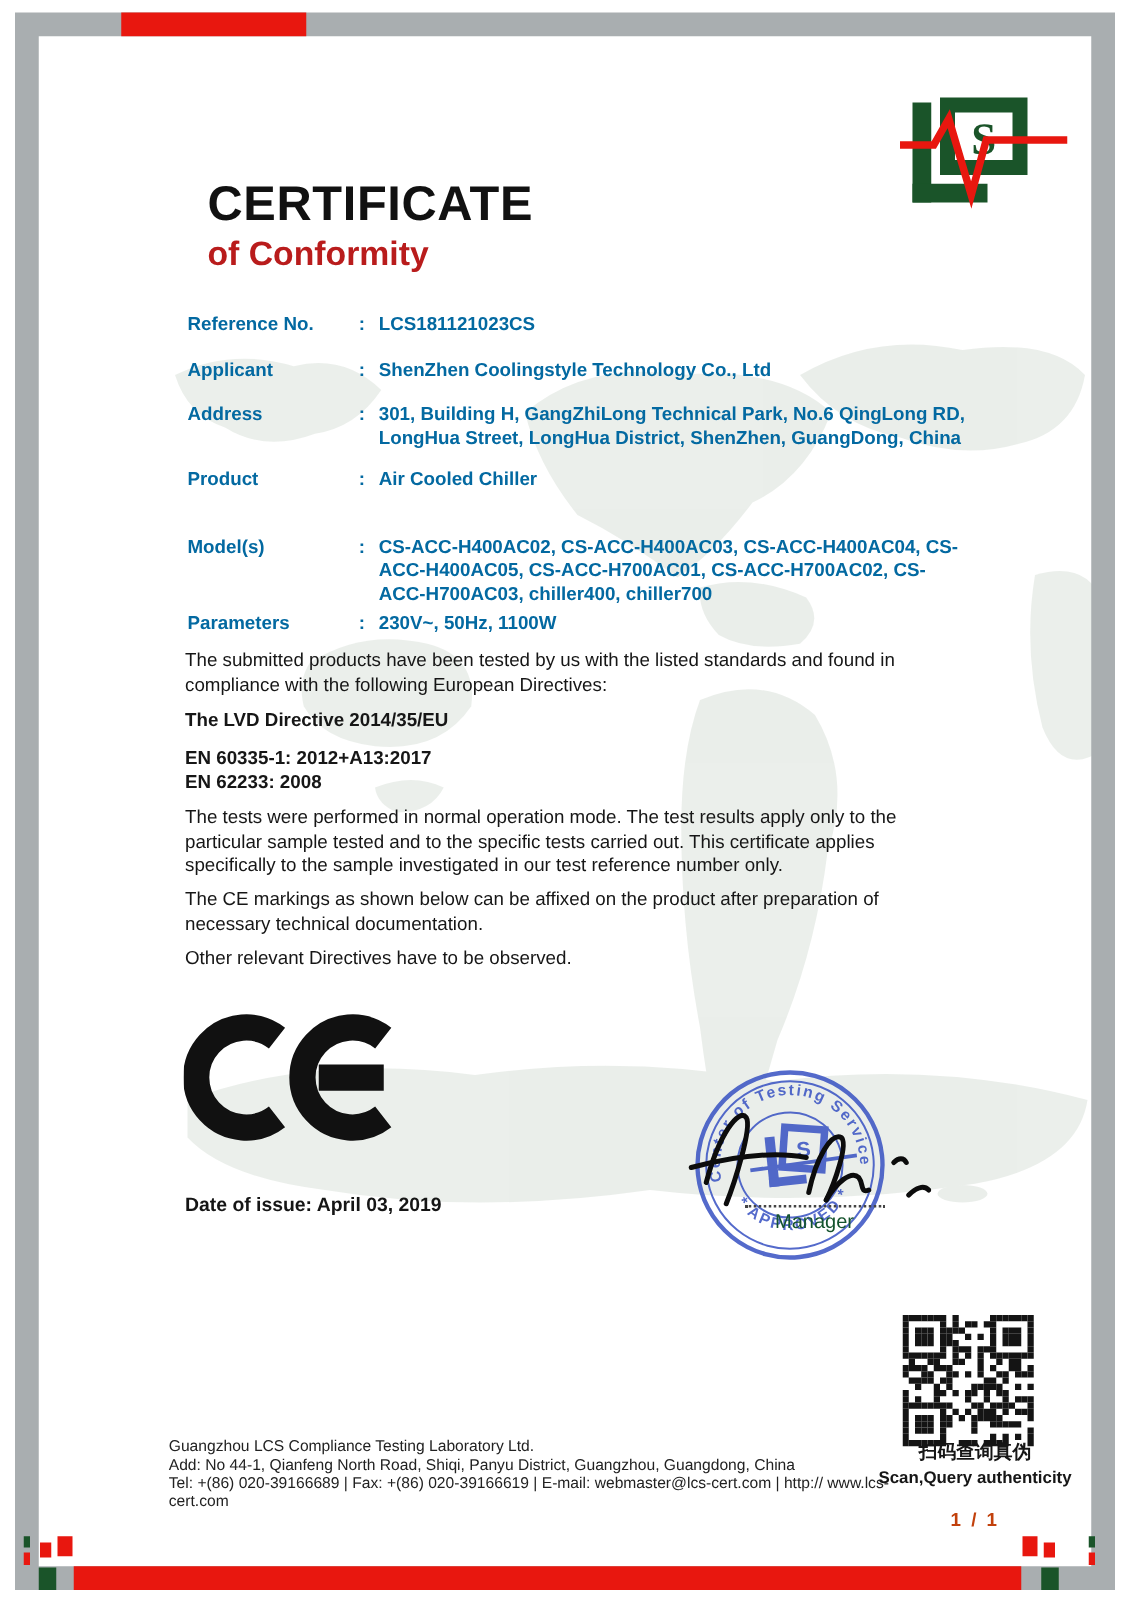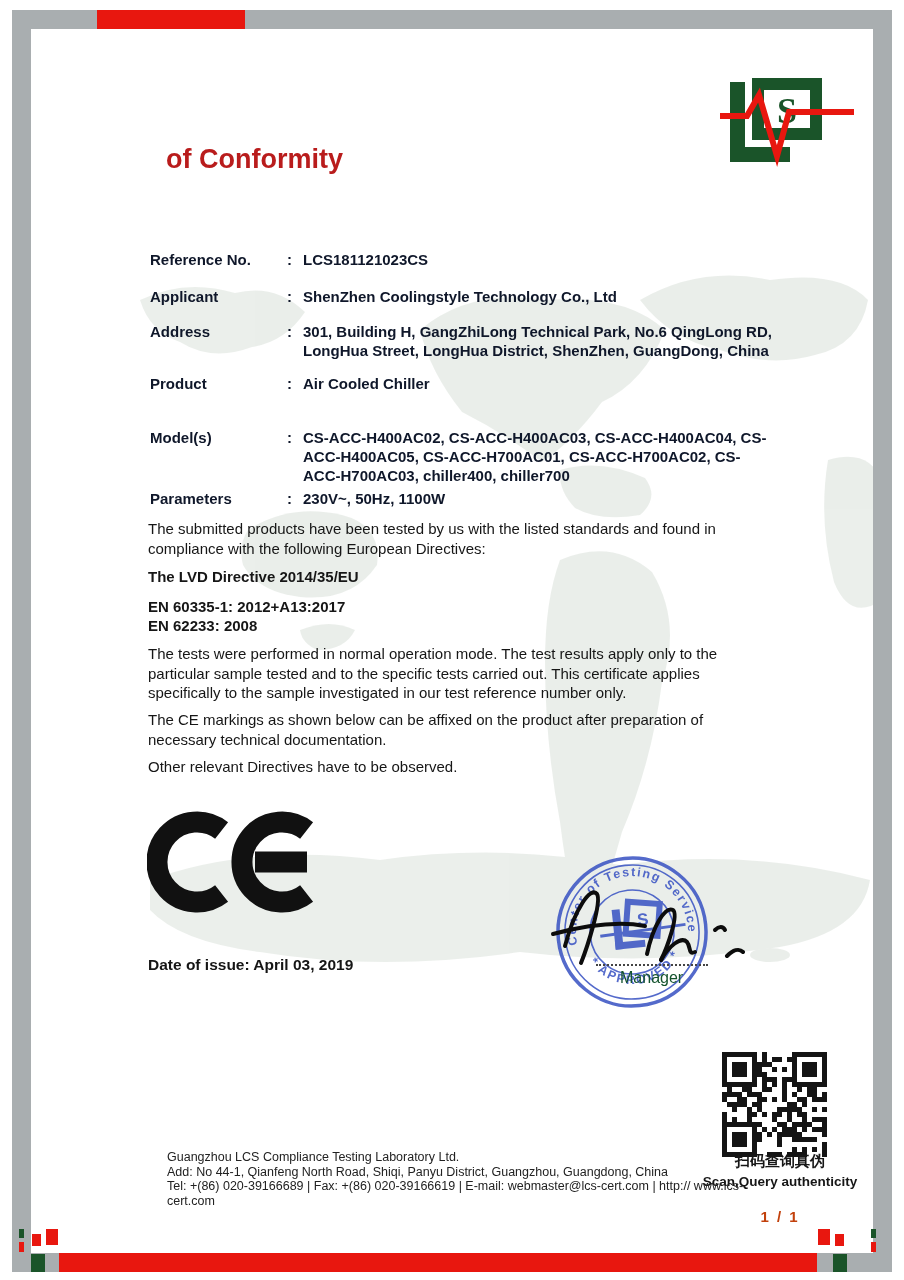--- a/index.html
+++ b/index.html
@@ -14,21 +14,21 @@
   
   .watermark{position:absolute;left:0;top:0;z-index:0;pointer-events:none;}
   
   .lcs-logo{position:absolute;left:720px;top:68px;z-index:3;}
   
   .title-block{position:absolute;left:166px;top:142px;z-index:3;}
   .title-main{font-size:39px;font-weight:700;letter-spacing:.5px;line-height:44px;color:#111;}
   .title-sub{font-size:27px;font-weight:700;line-height:31px;color:#b91c1c;margin-top:2px;}
   
   .field-row{position:absolute;left:150px;width:640px;display:flex;z-index:3;
-             font-size:15px;font-weight:700;line-height:19px;color:#0f172a;}
+             font-size:15px;font-weight:700;line-height:19px;color:#0369a1;}
   .field-label{width:137px;flex:none;}
   .field-colon{width:16px;flex:none;}
   .field-value{width:472px;}
   
   .para{position:absolute;left:148px;width:588px;font-size:15px;line-height:19.5px;
         color:#161616;z-index:3;}
   .bold{font-weight:700;}
   
   .ce-mark{position:absolute;left:147px;top:810px;z-index:3;}
   .date-issue{position:absolute;left:148px;top:956px;font-size:15.5px;font-weight:700;z-index:3;}
@@ -38,21 +38,21 @@
   .sig-line{position:absolute;left:596px;top:964px;width:112px;border-bottom:2px dotted #444;z-index:5;}
   .manager{position:absolute;left:620px;top:969px;font-size:16px;color:#14532d;z-index:6;}
   
   .qr-wrap{position:absolute;left:722px;top:1052px;z-index:3;}
   .qr-captions{position:absolute;left:690px;top:1152px;width:180px;text-align:center;z-index:3;}
   .qr-zh{font-size:15px;font-weight:700;color:#161616;}
   .qr-en{font-size:13.5px;font-weight:700;color:#161616;margin-top:3px;}
   .qr-page{font-size:15px;font-weight:700;letter-spacing:2px;margin-top:19px;color:#c2410c;}
   
   .footer{position:absolute;left:135px;top:1150px;width:590px;font-size:12.5px;
-          line-height:14.5px;color:#222;z-index:3;margin-left:32px;}
+          line-height:14.5px;color:#222;z-index:3;}
 </style>
 </head>
 <body>
 
 <div class="page">
 
   <svg class="watermark" width="904" height="1280" viewBox="0 0 904 1280">
     <g fill="#cfd8cf" opacity="0.42">
       <path d="M140,300 Q185,278 235,293 Q275,283 305,312 Q285,342 252,347 Q212,362 180,342 Q150,332 140,300 Z"></path>
       <path d="M420,330 Q470,288 545,300 Q625,293 665,330 Q645,382 602,402 Q572,442 542,462 Q502,432 462,412 Q430,372 420,330 Z"></path>
@@ -84,20 +84,21 @@
 
   <svg class="lcs-logo" width="134" height="108" viewBox="0 0 134 108">
     <rect x="10" y="14" width="15" height="80" fill="#1a5429"></rect>
     <rect x="10" y="79" width="60" height="15" fill="#1a5429"></rect>
     <rect x="38" y="16" width="58" height="50" fill="none" stroke="#1a5429" stroke-width="12"></rect>
     <text x="67" y="43" font-size="36" font-weight="700" fill="#1a5429" text-anchor="middle" dominant-baseline="central" font-family="Liberation Serif, DejaVu Serif, serif">S</text>
     <polyline points="0,48 27,48 39,27 57,88 69,44 134,44" fill="none" stroke="#e8170f" stroke-width="6"></polyline>
   </svg>
 
   <div class="title-block">
+    <div class="title-main">CERTIFICATE</div>
     <div class="title-sub">of Conformity</div>
   </div>
 
   <div class="field-row" style="top:250px;">
     <span class="field-label">Reference No.</span>
     <span class="field-colon">:</span>
     <span class="field-value">LCS181121023CS</span>
   </div>
   <div class="field-row" style="top:287px;">
     <span class="field-label">Applicant</span>

